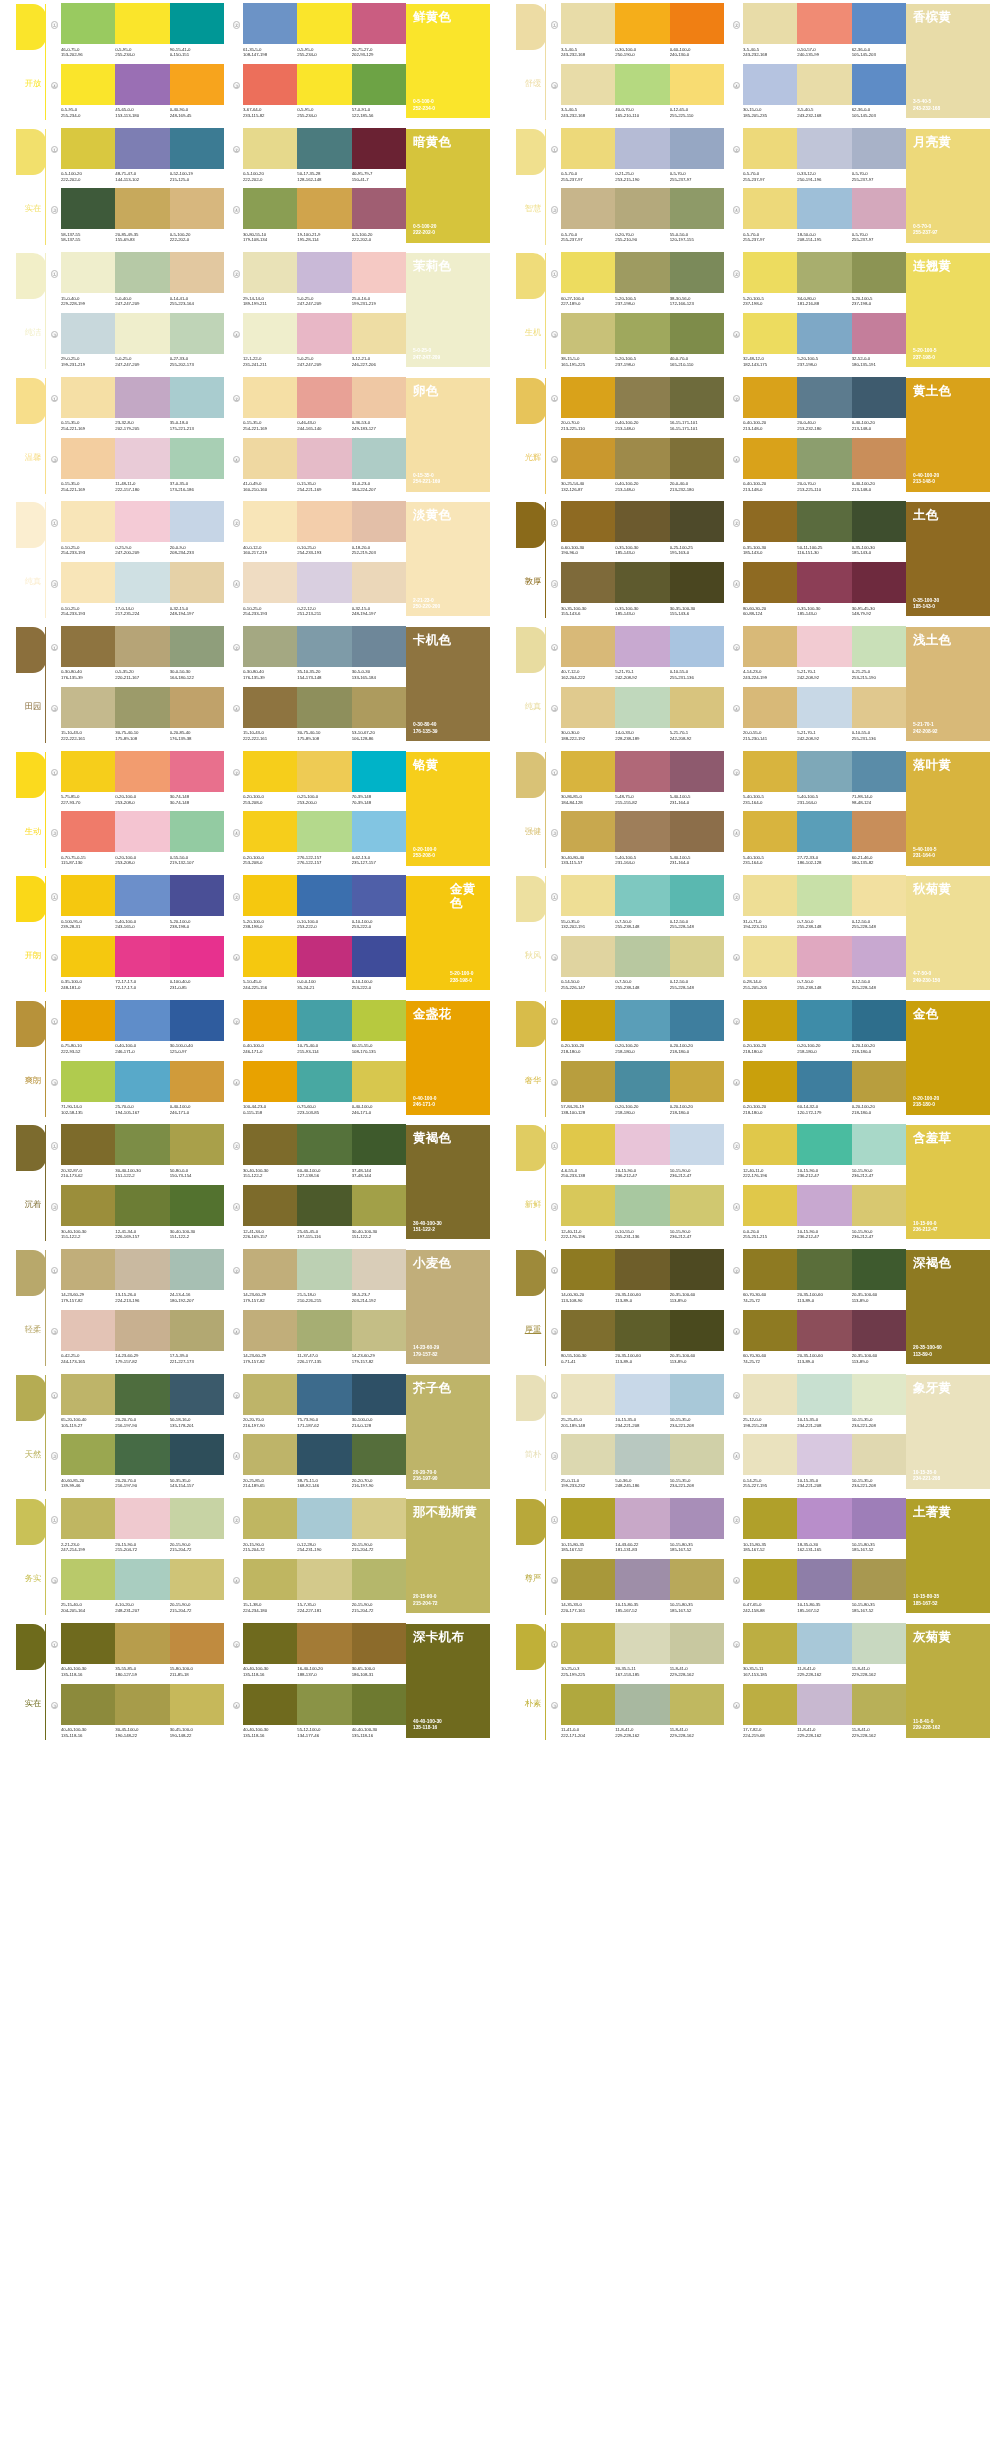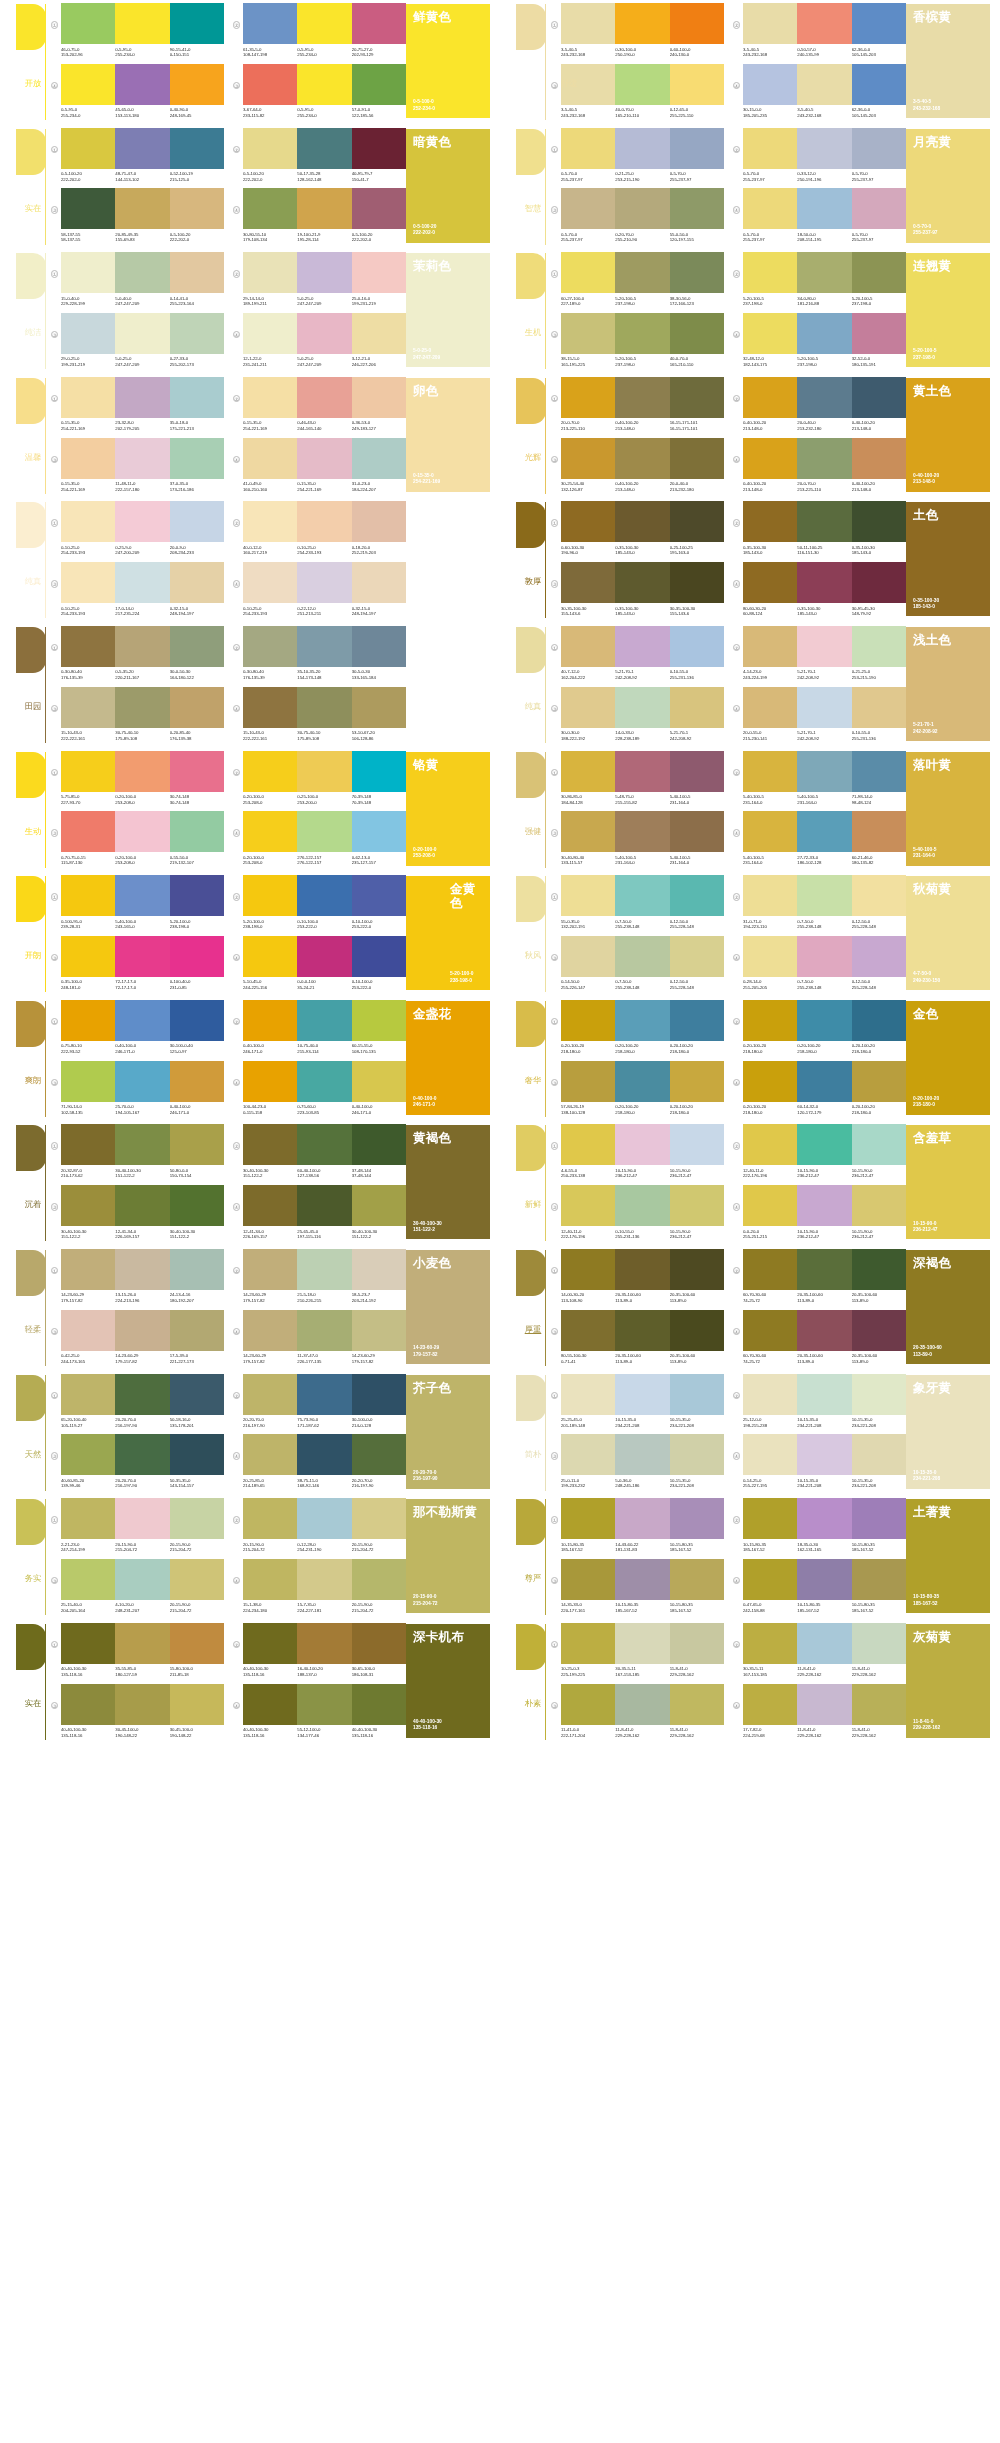--- a/index.html
+++ b/index.html
@@ -668,20 +668,29 @@
                     <div>251-213-211</div>
                   </div>
                   <div class="code">
                     <div>0-32-15-0</div>
                     <div>248-194-197</div>
                   </div>
                 </div>
               </div>
             </div>
           </div>
+          <div class="namecol">
+            <div class="panel" style="background: rgb(248, 229, 184);">
+              <div class="pname" style="color: rgb(255, 255, 255);">淡黄色</div>
+              <div>
+                <div class="pcode" style="color: rgb(255, 255, 255);">2-21-23-0</div>
+                <div class="pcode" style="color: rgb(255, 255, 255);">250-220-200</div>
+              </div>
+            </div>
+          </div>
         </div>
         <div class="row">
           <div class="moodcol">
             <div class="tab" style="background: rgb(139, 111, 60);"></div>
             <div class="spine" style="background: rgb(139, 111, 60);"></div>
             <div class="mood" style="color: rgb(139, 111, 60);">田园</div>
           </div>
           <div class="palettes">
             <div class="pal">
               <div class="palnum"><span>①</span></div>
@@ -770,20 +779,29 @@
                   </div>
                   <div class="code">
                     <div>30-75-40-10</div>
                     <div>175-89-108</div>
                   </div>
                   <div class="code">
                     <div>53-10-67-20</div>
                     <div>106-128-86</div>
                   </div>
                 </div>
+              </div>
+            </div>
+          </div>
+          <div class="namecol">
+            <div class="panel" style="background: rgb(142, 116, 64);">
+              <div class="pname" style="color: rgb(255, 255, 255);">卡机色</div>
+              <div>
+                <div class="pcode" style="color: rgb(255, 255, 255);">0-30-80-40</div>
+                <div class="pcode" style="color: rgb(255, 255, 255);">176-135-39</div>
               </div>
             </div>
           </div>
         </div>
         <div class="row">
           <div class="moodcol">
             <div class="tab" style="background: rgb(251, 218, 30);"></div>
             <div class="spine" style="background: rgb(251, 218, 30);"></div>
             <div class="mood" style="color: rgb(251, 218, 30);">生动</div>
           </div>
@@ -1694,21 +1712,21 @@
           </div>
         </div>
       </div>
   </div>
   <div class="half" id="half-right">
     <div class="rows" id="rows-right">
         <div class="row">
           <div class="moodcol">
             <div class="tab" style="background: rgb(237, 220, 164);"></div>
             <div class="spine" style="background: rgb(237, 220, 164);"></div>
-            <div class="mood" style="color: rgb(237, 220, 164); margin-left: 36px;">舒缓</div>
+            <div class="mood" style="color: rgb(237, 220, 164);">舒缓</div>
           </div>
           <div class="palettes">
             <div class="pal">
               <div class="palnum"><span>①</span></div>
               <div class="palbody">
                 <div class="swatches">
                   <div class="sw" style="background: rgb(232, 220, 168);"></div>
                   <div class="sw" style="background: rgb(245, 174, 26);"></div>
                   <div class="sw" style="background: rgb(240, 127, 19);"></div>
                 </div>

